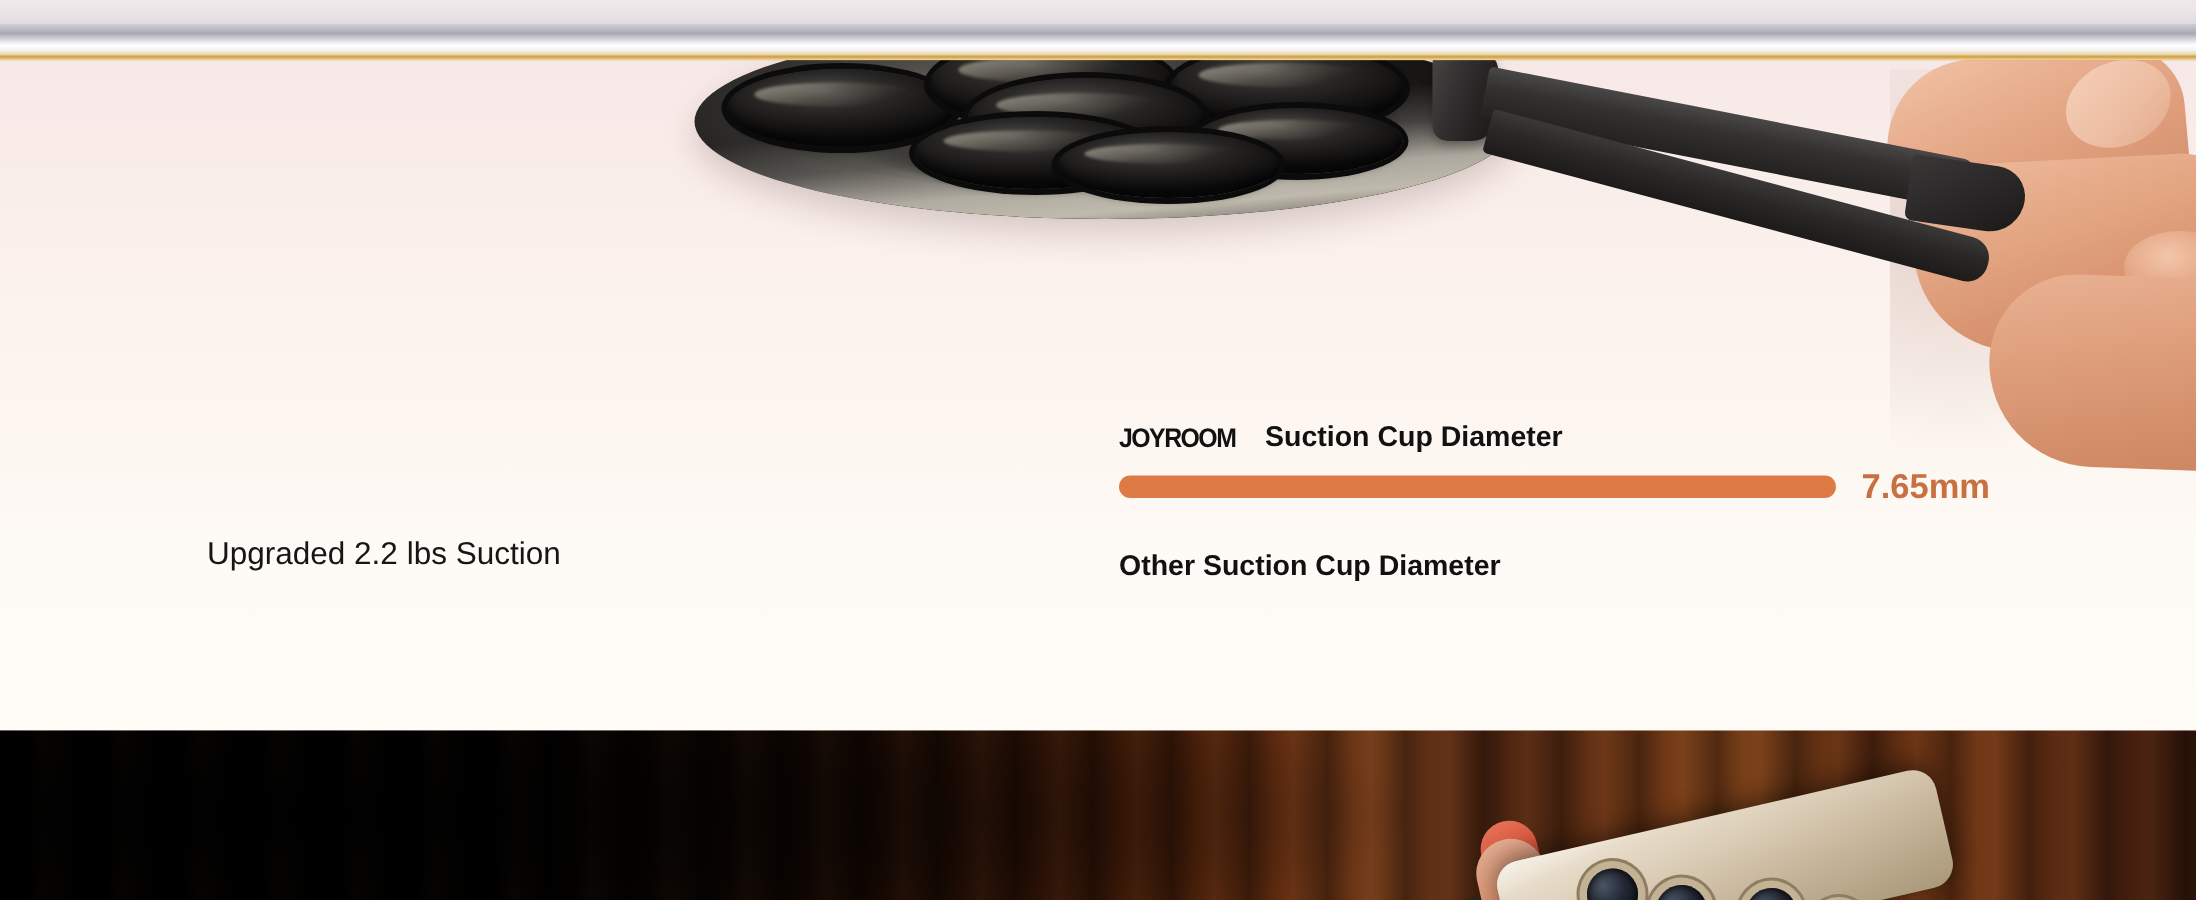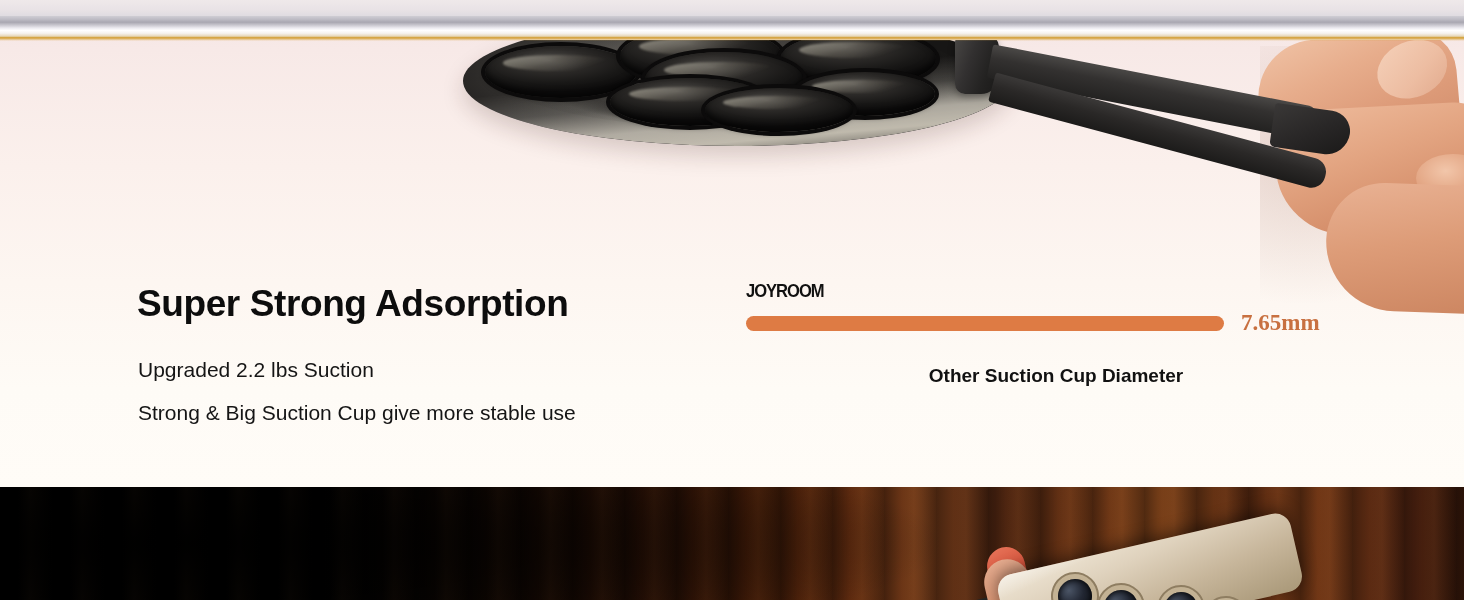--- a/index.html
+++ b/index.html
@@ -202,21 +202,21 @@
   .bar.primary   { width:478px; background:#de7b44; }
   .bar.secondary { width:294px; background:#3f3d3b; }
 
   .bar-value { font-size:23px; font-weight:bold; white-space:nowrap; }
   .bar-value.primary   { color:#c87040; margin-left:17px; }
   .bar-value.secondary { color:#2e2d2c; margin-left:21px; }
 
   .row-primary   { margin-bottom:16px; }
   .row-primary .row-label { margin-bottom:8px; }
   .row-secondary { margin-top:29px; }
-  .row-secondary .row-label { margin-bottom:20px;justify-content:center; }
+  .row-secondary .row-label { margin-bottom:20px; }
 
   
   .strip {
     position:absolute; left:0; top:487px; width:1464px; height:113px;
     overflow:hidden;
     background:
       linear-gradient(90deg,
         #000000 0%, #000000 22%, #0b0502 30%, #190a03 38%,
         #2d1206 45%, #431c08 52%, #5d2a0f 58%, #713a19 63%,
         #4a2310 68%, #6a3415 74%, #7a4019 79%, #5a2a11 85%,
@@ -314,35 +314,34 @@
         <div class="nail-top"></div>
       </div>
       <div class="finger-mid"></div>
       <div class="knuckle"></div>
       <div class="finger-low"></div>
     </div>
 
     <div class="rail"></div>
     <div class="rail-glow"></div>
 
-    <div class="headline">Super Strong Adsorption</div>
     <div class="subline">
       <div>Upgraded 2.2 lbs Suction</div>
-      <div>Strong &amp; Big Suction Cup give more stable use</div>
     </div>
 
     <div class="chart">
 
       <div class="chart-row row-primary">
         <div class="row-label">
           <span class="brand-logo">JOYROOM</span>
+          <span class="label-text">Suction Cup Diameter</span>
         </div>
         <div class="bar-line">
           <div class="bar primary" style="width: 478px; background: rgb(222, 123, 68);"></div>
-          <span class="bar-value primary" style="color: rgb(200, 112, 64); font-family: Liberation Serif, serif;">7.65mm</span>
+          <span class="bar-value primary" style="color: rgb(200, 112, 64);">7.65mm</span>
         </div>
       </div>
 
       <div class="chart-row row-secondary">
         <div class="row-label">
           <span class="label-text">Other Suction Cup Diameter</span>
         </div>
       </div>
 
     </div>

